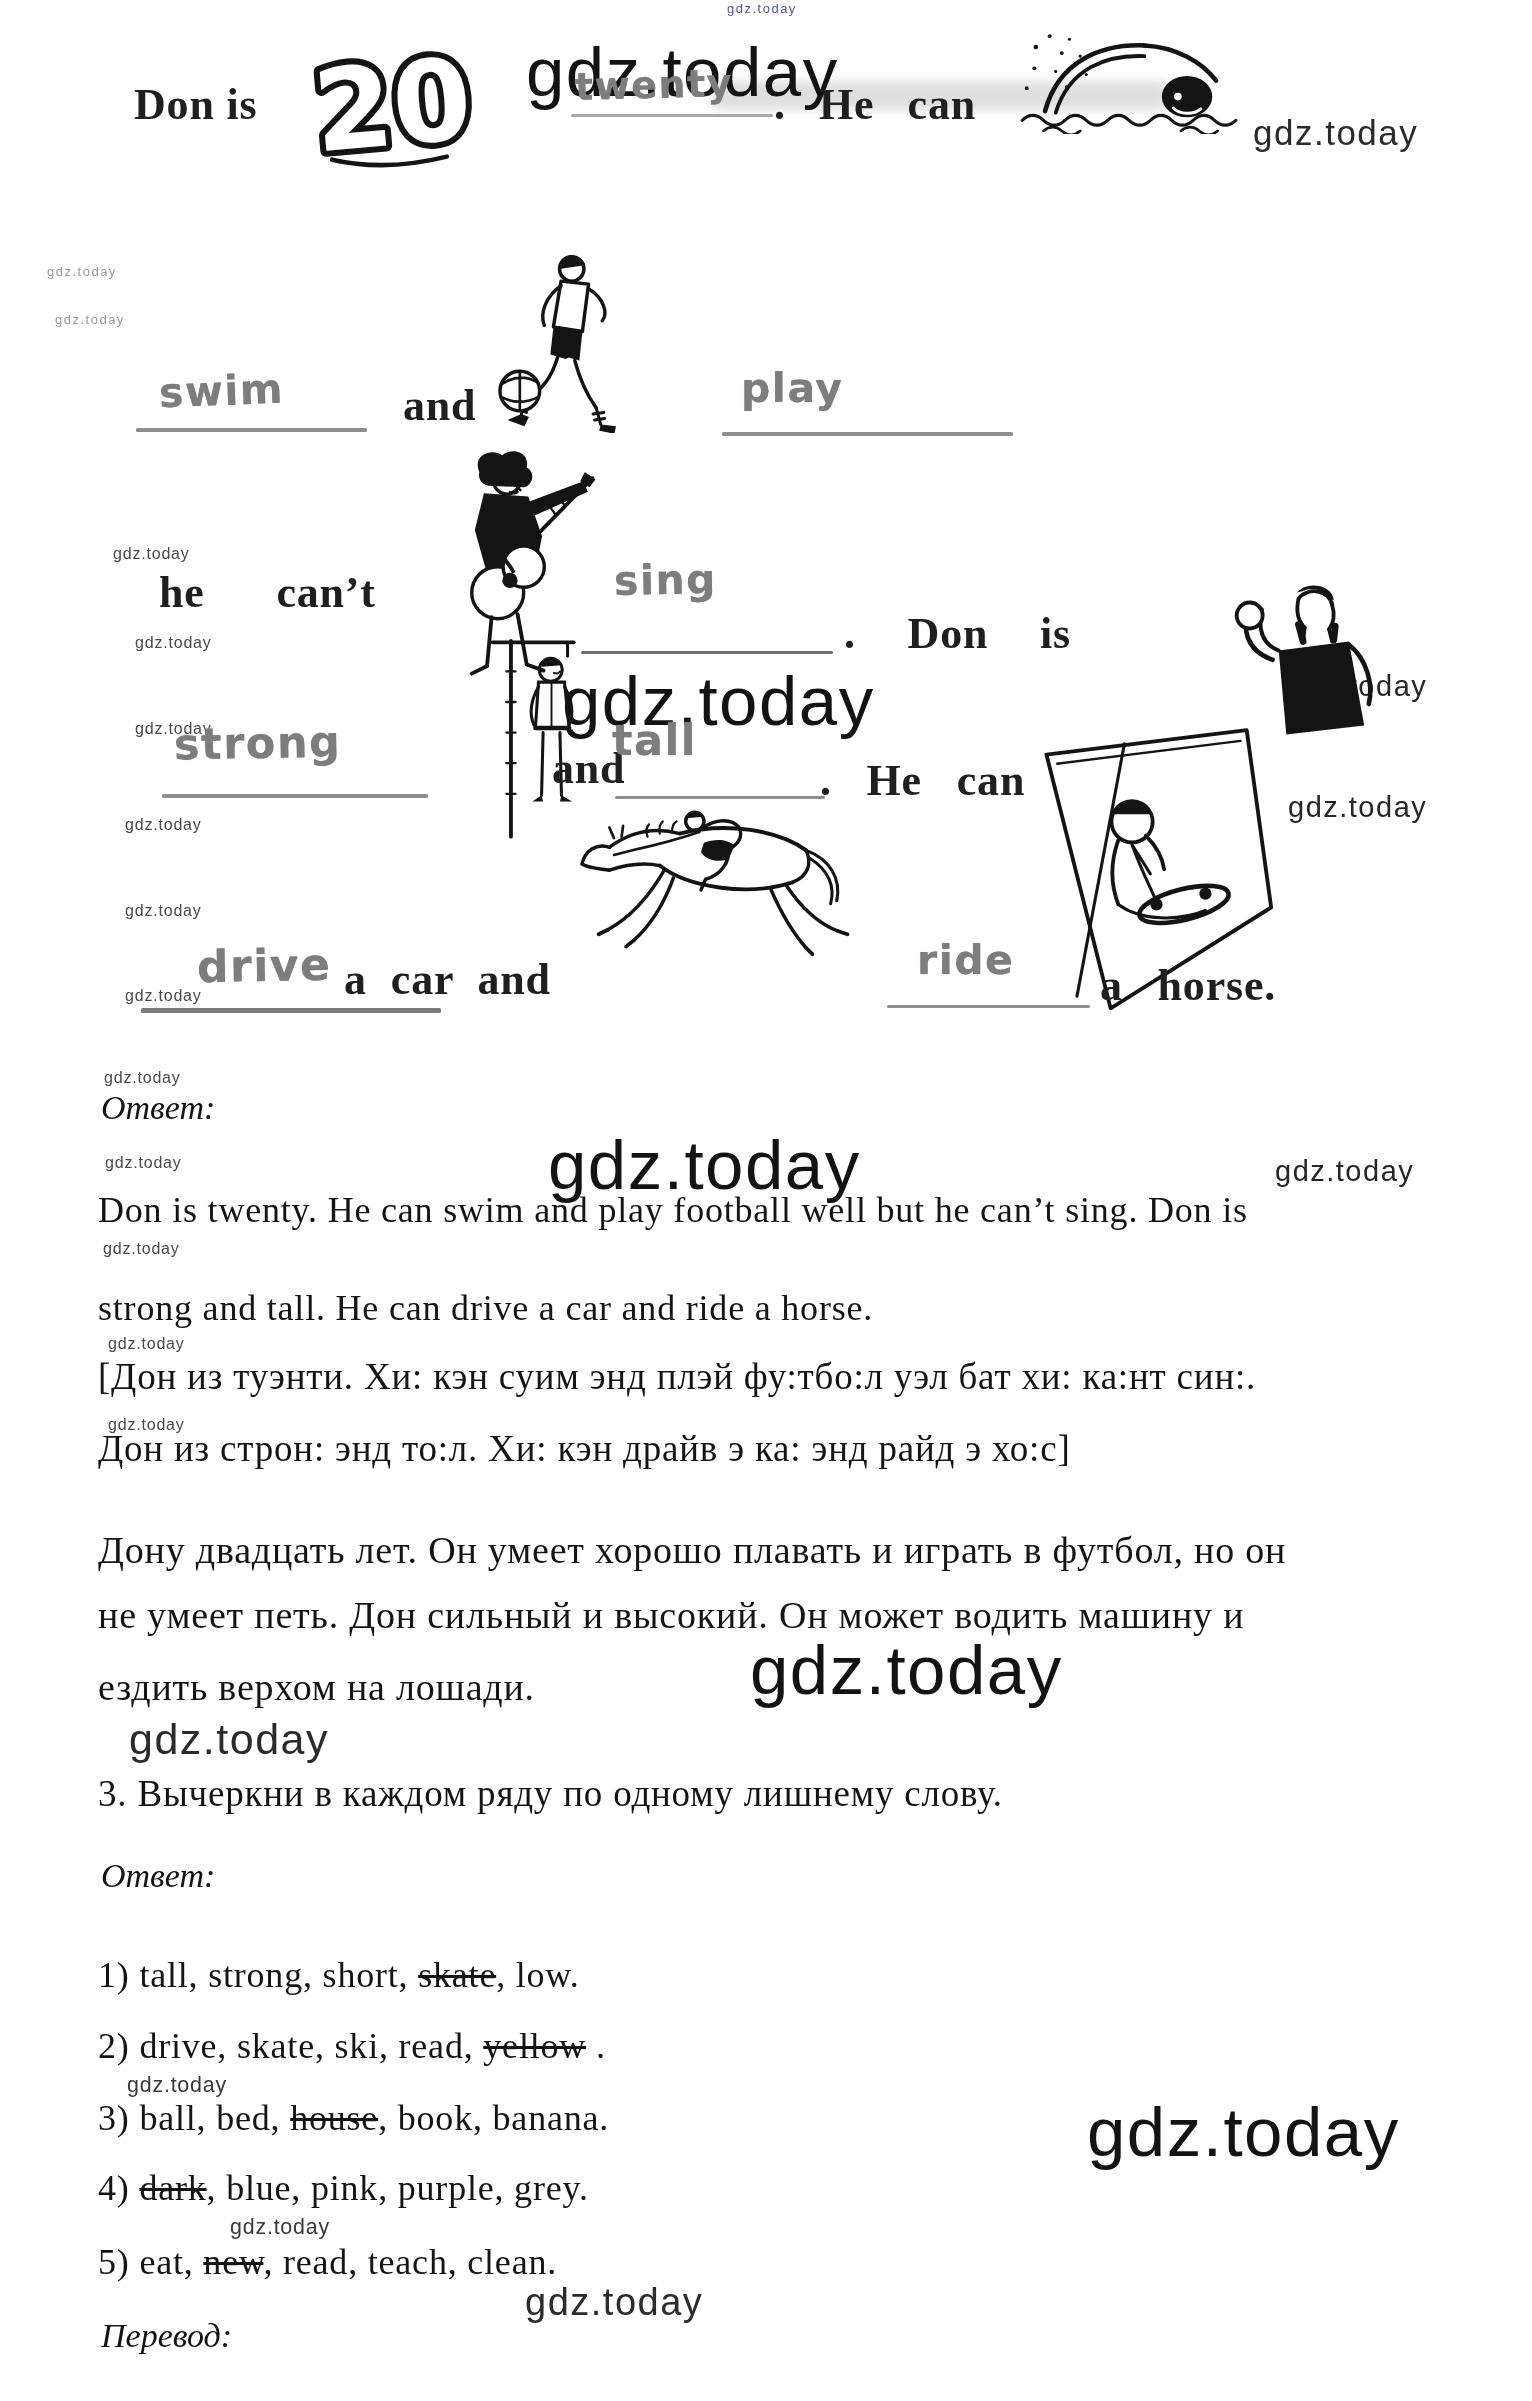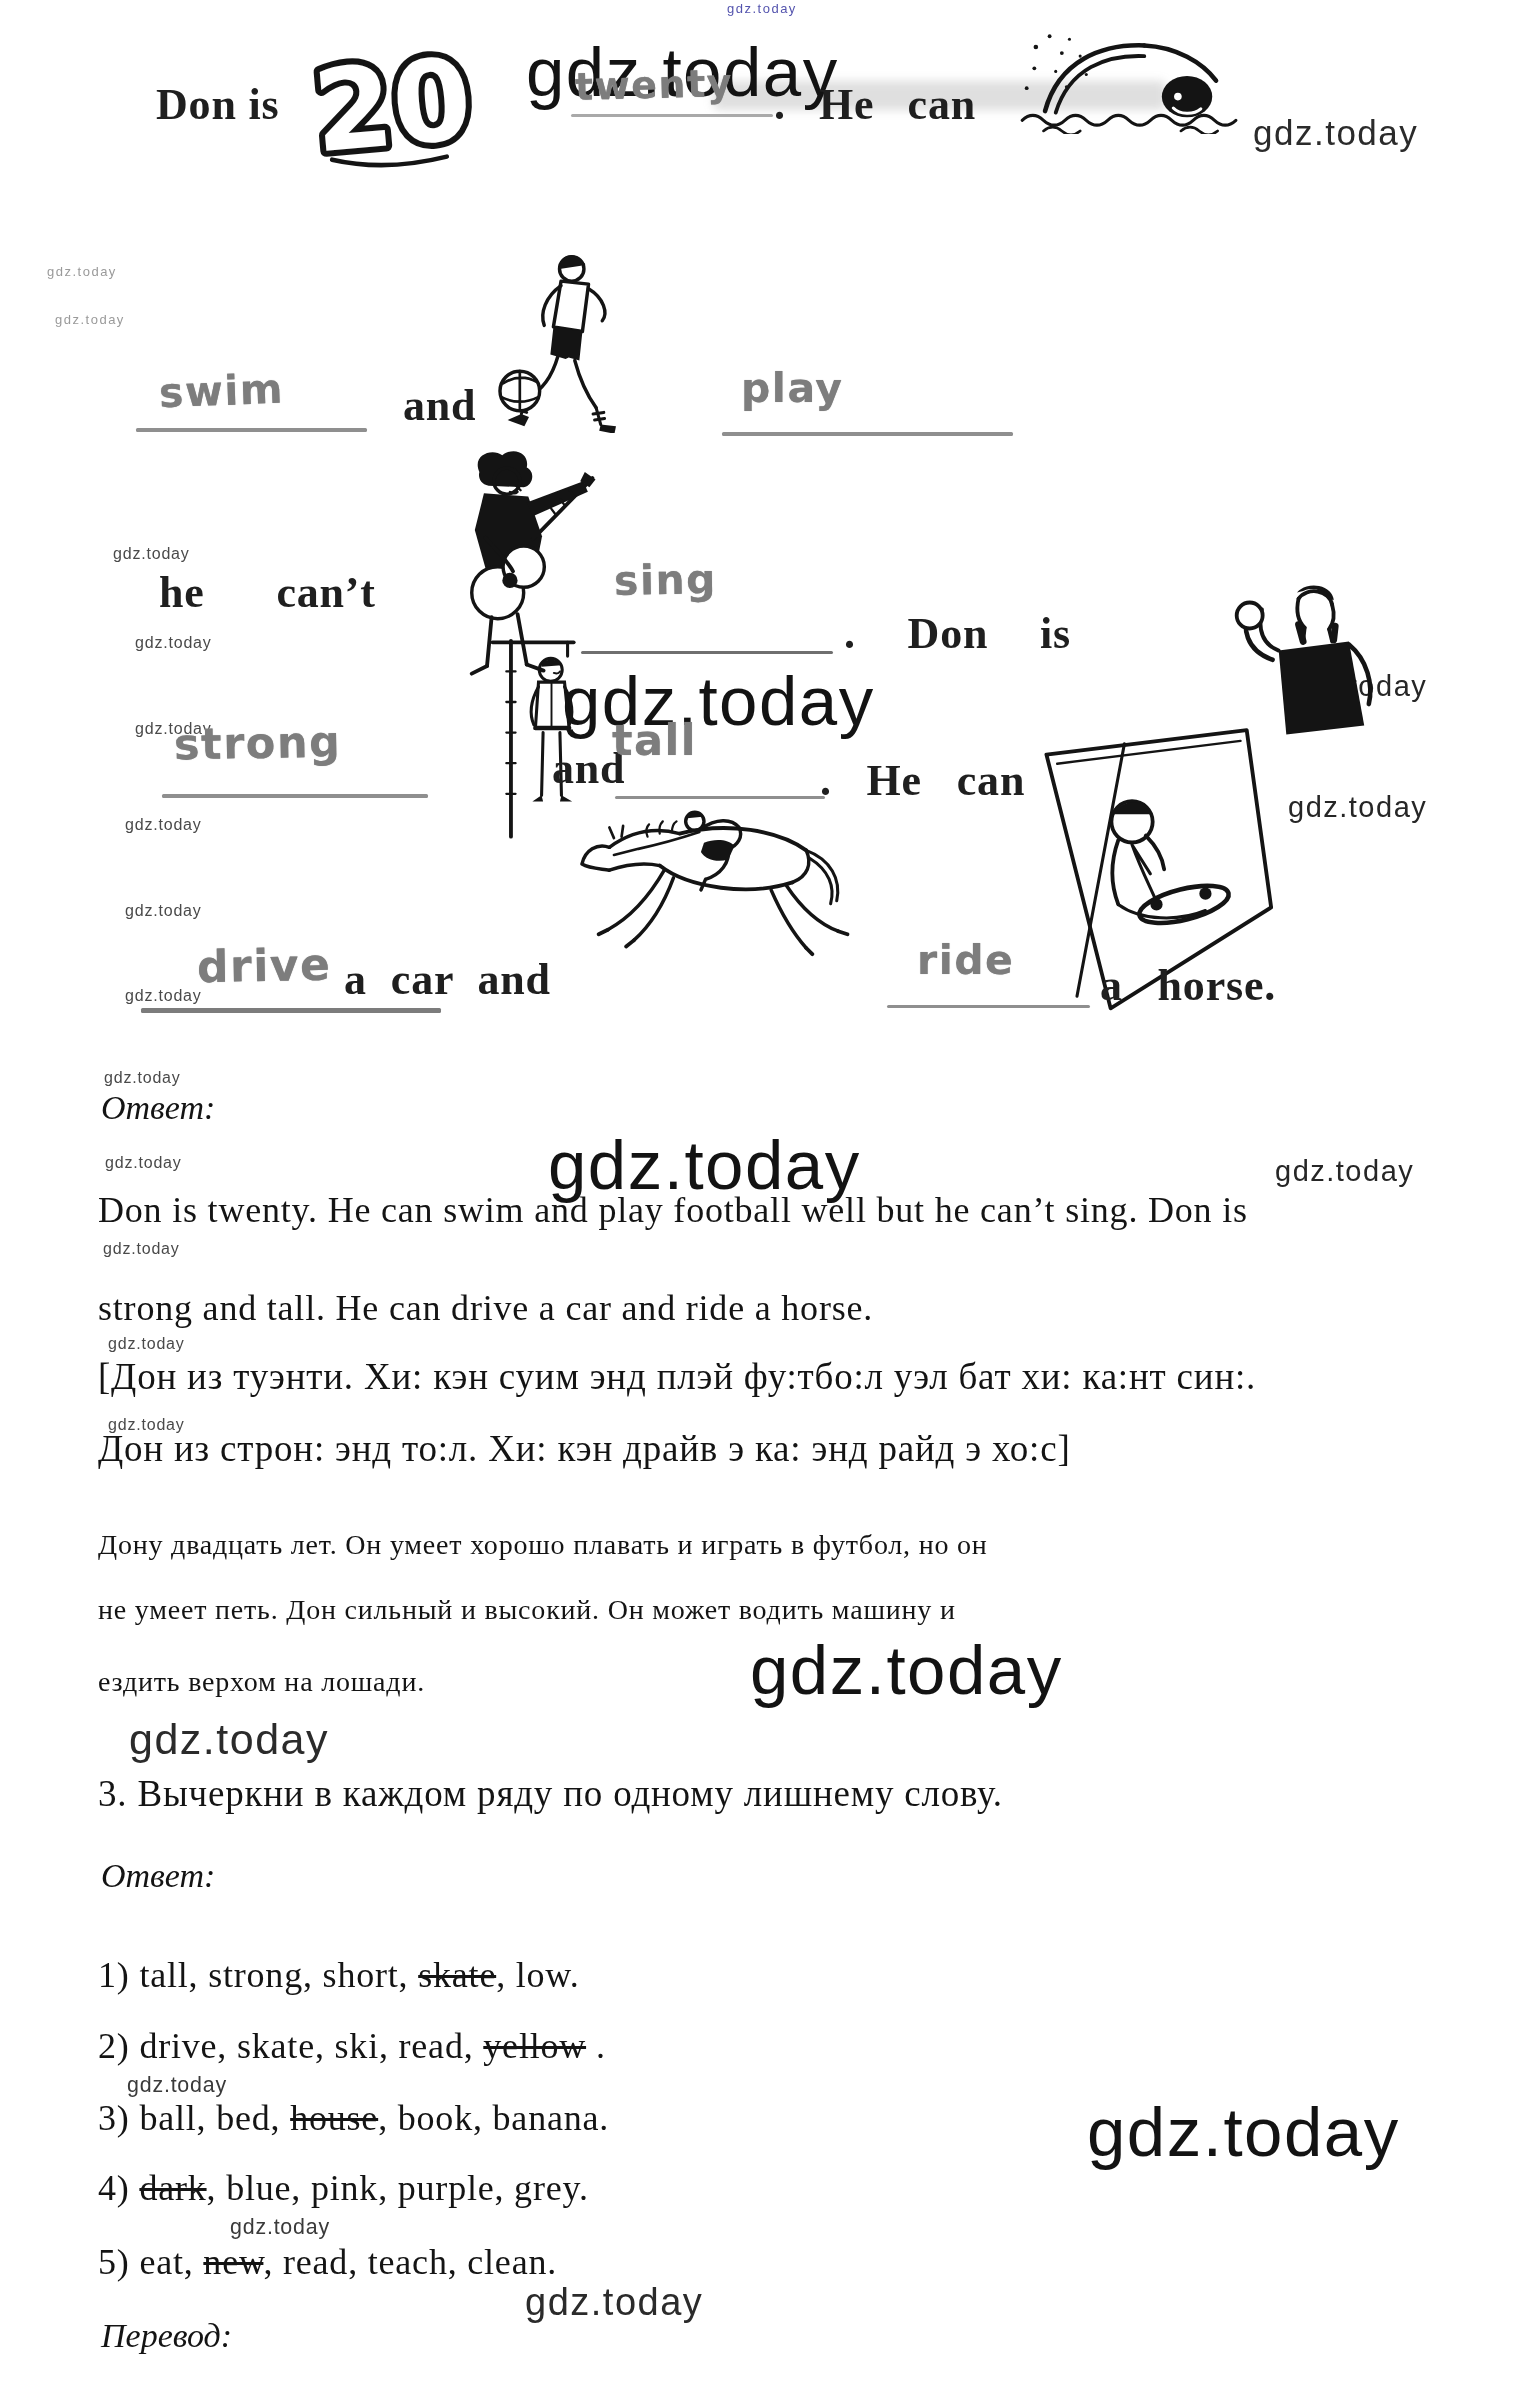--- a/index.html
+++ b/index.html
@@ -8,21 +8,21 @@
   .abs{position:absolute;line-height:1.12;white-space:nowrap;}
   
   .ws{font-family:"Liberation Serif",serif;font-weight:700;font-size:44px;color:#1f1f1f;letter-spacing:0.8px;}
   
   .hand{font-family:"DejaVu Sans",sans-serif;font-weight:700;color:#7d7d7d;
         text-shadow:0 0 0.8px #9a9a9a;letter-spacing:1.5px;}
   
   .blank{position:absolute;background:#8f8f8f;border-radius:1.5px;}
   
   .para{font-family:"Liberation Serif",serif;font-weight:400;font-size:36px;color:#141414;letter-spacing:0.8px;}
-  .cyr{font-size:28px;}
+  .cyr{font-size:38px;}
   .label{font-family:"Liberation Serif",serif;font-style:italic;font-size:34px;color:#141414;}
   .strike{text-decoration:line-through;text-decoration-thickness:3.1px;}
   
   .wm{position:absolute;font-family:"Liberation Sans",sans-serif;font-weight:400;color:#141414;
       letter-spacing:1.5px;line-height:1;}
   .wm-big{font-size:69px;color:#131313;}
   .wm-med{color:#2b2b2b;}
   .wm-sm{font-size:29px;color:#262626;}
   .wm-tiny{font-size:16px;color:#4a4a4a;letter-spacing:0.8px;}
   .wm-tiny2{font-size:21.4px;color:#3a3a3a;letter-spacing:0.8px;}
@@ -64,21 +64,21 @@
   <div class="wm wm-tiny" style="left:108px;top:1417px;">gdz.today</div>
 
   <div class="wm wm-big" style="left:750px;top:1636px;">gdz.today</div>
   <div class="wm wm-med" style="left:129px;top:1718px;font-size:43px;">gdz.today</div>
 
   <div class="wm wm-tiny2" style="left:127px;top:2075px;">gdz.today</div>
   <div class="wm wm-big" style="left:1087px;top:2098px;">gdz.today</div>
   <div class="wm wm-tiny2" style="left:230px;top:2217px;">gdz.today</div>
   <div class="wm wm-med" style="left:525px;top:2283px;font-size:38px;">gdz.today</div>
 
-  <span class="abs ws" style="left:134px;top:80px;margin-left:22px;">Don is</span>
+  <span class="abs ws" style="left:134px;top:80px;">Don is</span>
 
   <svg class="abs" style="left:300px;top:34px;" width="237" height="142" viewBox="0 0 310 185">
     <g font-family="DejaVu Sans, sans-serif" font-weight="bold" transform="rotate(-5 150 90)">
       <text x="18" y="142" font-size="148" fill="none" stroke="#141414" stroke-width="16" stroke-linejoin="round">20</text>
       <text x="18" y="142" font-size="148" fill="#ffffff" stroke="#141414" stroke-width="5" paint-order="stroke">20</text>
     </g>
     <path d="M42 164 Q112 180 192 160" stroke="#141414" stroke-width="6" fill="none" stroke-linecap="round"></path>
   </svg>
 
   <span class="abs hand" style="left:575px;top:64px;font-size:38px;transform:rotate(-1.5deg);">twenty</span>

